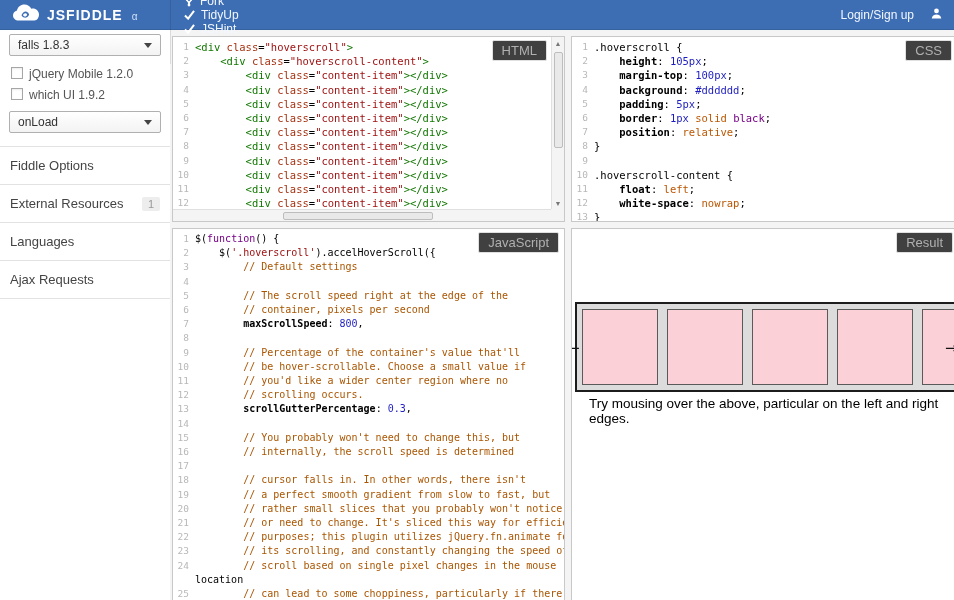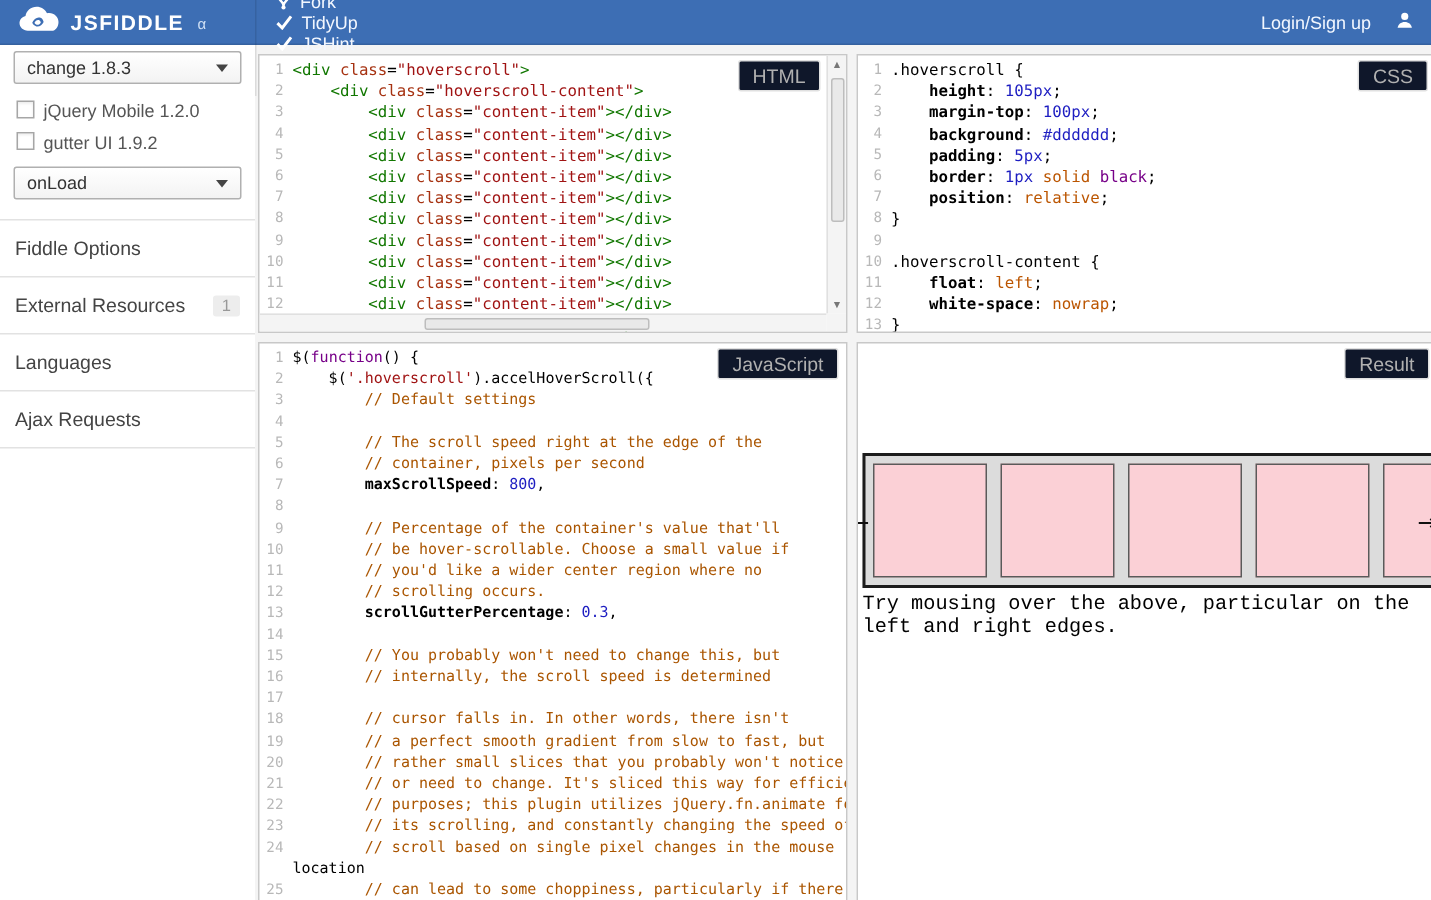--- a/index.html
+++ b/index.html
@@ -27,21 +27,21 @@
   .main { position:absolute; top:30px; left:0; width:954px; height:570px; }
   .sidebar { position:absolute; left:0; top:0; width:170px; height:570px;
              background:#fff; padding-top:4px; }
   .panel { position:absolute; background:#fff; border:1px solid #c8c8c8; overflow:hidden; }
   .panel-html   { left:172px; top:6px;  width:393px; height:186px; }
   .panel-css    { left:571px; top:6px;  width:385px; height:186px; }
   .panel-js     { left:172px; top:198px; width:393px; height:404px; }
   .panel-result { left:571px; top:198px; width:385px; height:404px; }
 
   .panel-label { position:absolute; top:3px; z-index:5; font-size:13px; color:#b0b0b0;
-                 background:#0f172a; border:1px solid #e0e0e0; padding:2px 9px;
+                 background:#404040; border:1px solid #e0e0e0; padding:2px 9px;
                  border-radius:2px; }
   .panel-html  .panel-label { right:17px; }
   .panel-css   .panel-label { right:3px; }
   .panel-js    .panel-label { right:5px; }
   .panel-result .panel-label { right:2px; }
 
   
   .fw-head { font-size:13px; font-weight:bold; color:#222; padding:9px 10px 10px; }
   .select { margin:0 9px 8px; height:22px; border:1px solid #b0b0b0; border-radius:2px;
             background:linear-gradient(#ffffff,#f3f3f3); font-size:12px; color:#333;
@@ -98,21 +98,21 @@
   .result-content { position:absolute; inset:0; padding:0 0 0 2px; }
   .hoverscroll-box { margin-top:73px; margin-left:1px; width:520px; height:90px;
                      background:#dcdcdc; border:2px solid #1c1c1c; padding:5px;
                      position:relative; overflow:hidden; }
   .items-row { display:flex; gap:9px; height:76px; }
   .pink-box { flex:0 0 76px; height:76px; background:#fbd0d6; border:1px solid #5a5a5a; }
   .scroll-arrow { position:absolute; font-size:15px; color:#111; line-height:15px; z-index:8;
                   font-family:"DejaVu Sans", sans-serif; }
   .arrow-left  { left:-5px; top:112px; }
   .arrow-right { left:373px; top:112px; }
-  .result-caption { margin-top:4px; margin-left:1px; font-family:Liberation Mono, monospace;
+  .result-caption { margin-top:4px; margin-left:15px; font-family:Liberation Sans, sans-serif;
                     font-size:13.5px; color:#000; }
 </style>
 </head>
 <body>
 
 <div class="navbar">
   <div class="logo-wrap">
     <span>
       <svg width="28" height="17" viewBox="0 0 28 17">
         <path fill="#ffffff" d="M22.5 16.5h-16C3.5 16.5 1 14.2 1 11.4c0-2.3 1.7-4.3 4-4.8C5.6 3 8.7.5 12.4.5c3 0 5.7 1.7 6.9 4.3.5-.1 1-.2 1.5-.2 3.4 0 6.2 2.7 6.2 6s-2 5.9-4.5 5.9z"></path>
@@ -191,31 +191,31 @@
         </svg>
     </span>
   </div>
 </div>
 
 <div class="main">
 
   <div class="sidebar">
 
     <div class="select">
-      <span>change 1.8.3</span>
+      <span>falls 1.8.3</span>
       <span class="sel-caret"></span>
     </div>
 
     <div class="cb-row">
       <span class="cb"></span>
       <span>jQuery Mobile 1.2.0</span>
     </div>
     <div class="cb-row">
       <span class="cb"></span>
-      <span>gutter UI 1.9.2</span>
+      <span>which UI 1.9.2</span>
     </div>
 
     <div class="spacer6"></div>
     <div class="select">
       <span>onLoad</span>
       <span class="sel-caret"></span>
     </div>
     <div class="spacer6"></div>
 
     <div class="side-section">

